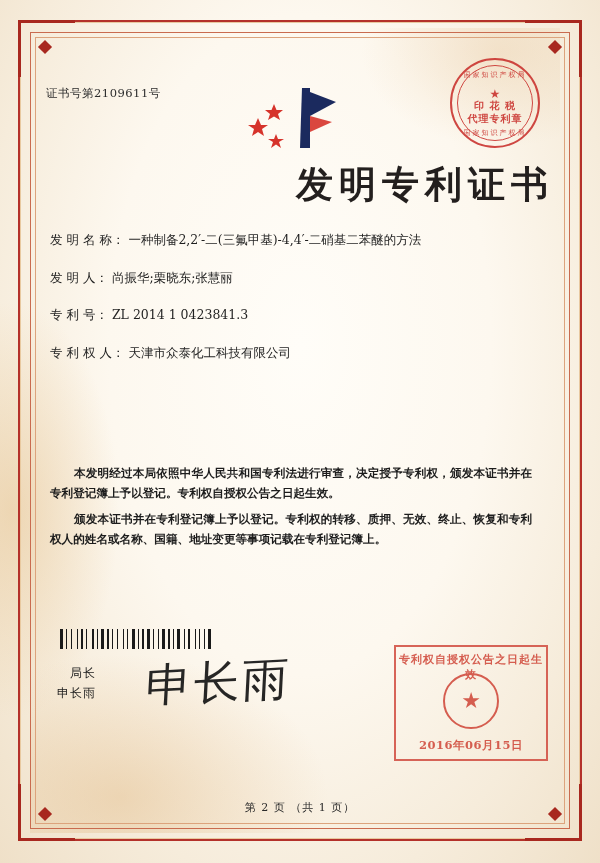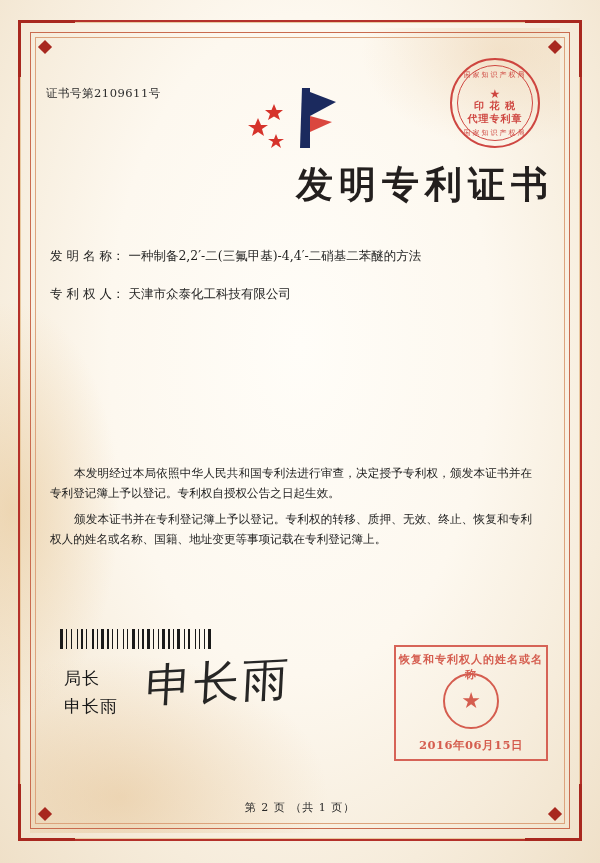--- a/index.html
+++ b/index.html
@@ -85,44 +85,44 @@
     font-family:"DejaVu Serif","Liberation Serif",serif;
     font-size:37px;font-weight:bold;color:#231f1e;
     letter-spacing:6px;
   }
 
   .fields{
     position:absolute;left:4px;right:0;top:180px;
     font-family:"DejaVu Serif","Liberation Serif",serif;
     font-size:12.5px;color:#1f1f1f;
   }
-  .field{margin-bottom:20.5px;white-space:nowrap;margin-top:16px;}
+  .field{margin-bottom:20.5px;white-space:nowrap;}
   .field .lbl{letter-spacing:0px;}
   .field .val{letter-spacing:0px;}
 
   .paras{
     position:absolute;left:4px;right:6px;top:412px;
     font-family:"DejaVu Serif","Liberation Serif",serif;
     font-size:11.6px;color:#1d1d1d;line-height:1.72;
     text-align:justify;
   }
-  .paras p{margin:0 16px 6px 0;text-indent:24px;}
+  .paras p{margin:0 16px 6px 0;text-indent:24px;font-weight:bold;}
 
   
   .barcode{
     position:absolute;left:14px;top:577px;height:20px;width:170px;
     display:flex;align-items:flex-end;gap:1px;overflow:hidden;
   }
   .barcode i{display:block;background:#1a1a1a;height:100%;}
 
   
   .sig-block{
-    position:absolute;left:18px;top:612px;
-    font-family:"DejaVu Serif","Liberation Serif",serif;
-    font-size:17px;color:#1b1b1b;line-height:1.65;letter-spacing:1px;
+    position:absolute;left:11px;top:612px;
+    font-family:"DejaVu Serif","Liberation Serif",serif;
+    font-size:12px;color:#1b1b1b;line-height:1.65;letter-spacing:1px;text-align:right;
   }
   .handsign{
     position:absolute;left:100px;top:600px;
     font-family:"DejaVu Serif","Liberation Serif",serif;
     font-size:46px;color:#151515;
     transform:skewX(-6deg) rotate(-3deg);
     letter-spacing:2px;
     opacity:.92;
   }
 
@@ -234,20 +234,28 @@
     </div>
 
     <div class="title">发明专利证书</div>
 
     <div class="fields">
       <div class="field">
         <span class="lbl">发 明 名 称：</span>
         <span class="val">一种制备2,2′-二(三氟甲基)-4,4′-二硝基二苯醚的方法</span>
       </div>
       <div class="field">
+        <span class="lbl">发  明  人：</span>
+        <span class="val">尚振华;栗晓东;张慧丽</span>
+      </div>
+      <div class="field">
+        <span class="lbl">专  利  号：</span>
+        <span class="val">ZL 2014 1 0423841.3</span>
+      </div>
+      <div class="field">
         <span class="lbl">专 利 权 人：</span>
         <span class="val">天津市众泰化工科技有限公司</span>
       </div>
     </div>
 
     <div class="paras">
       <p>本发明经过本局依照中华人民共和国专利法进行审查，决定授予专利权，颁发本证书并在专利登记簿上予以登记。专利权自授权公告之日起生效。</p>
       <p>颁发本证书并在专利登记簿上予以登记。专利权的转移、质押、无效、终止、恢复和专利权人的姓名或名称、国籍、地址变更等事项记载在专利登记簿上。</p>
     </div>
 
@@ -315,21 +323,21 @@
       </div>
 
     <div class="sig-block">
       <div>局长</div>
       <div>申长雨</div>
     </div>
 
     <div class="handsign">申长雨</div>
 
     <div class="seal-square">
-      <div class="txt-top">恢复和专利权人的姓名或名称</div>
+      <div class="txt-top">专利权自授权公告之日起生效</div>
       <div class="emblem-circle">★</div>
       <div class="txt-date">2016年06月15日</div>
     </div>
 
     <div class="footer">第 2 页 （共 1 页）</div>
 
   </div>
 </div>
 
 </body></html>

